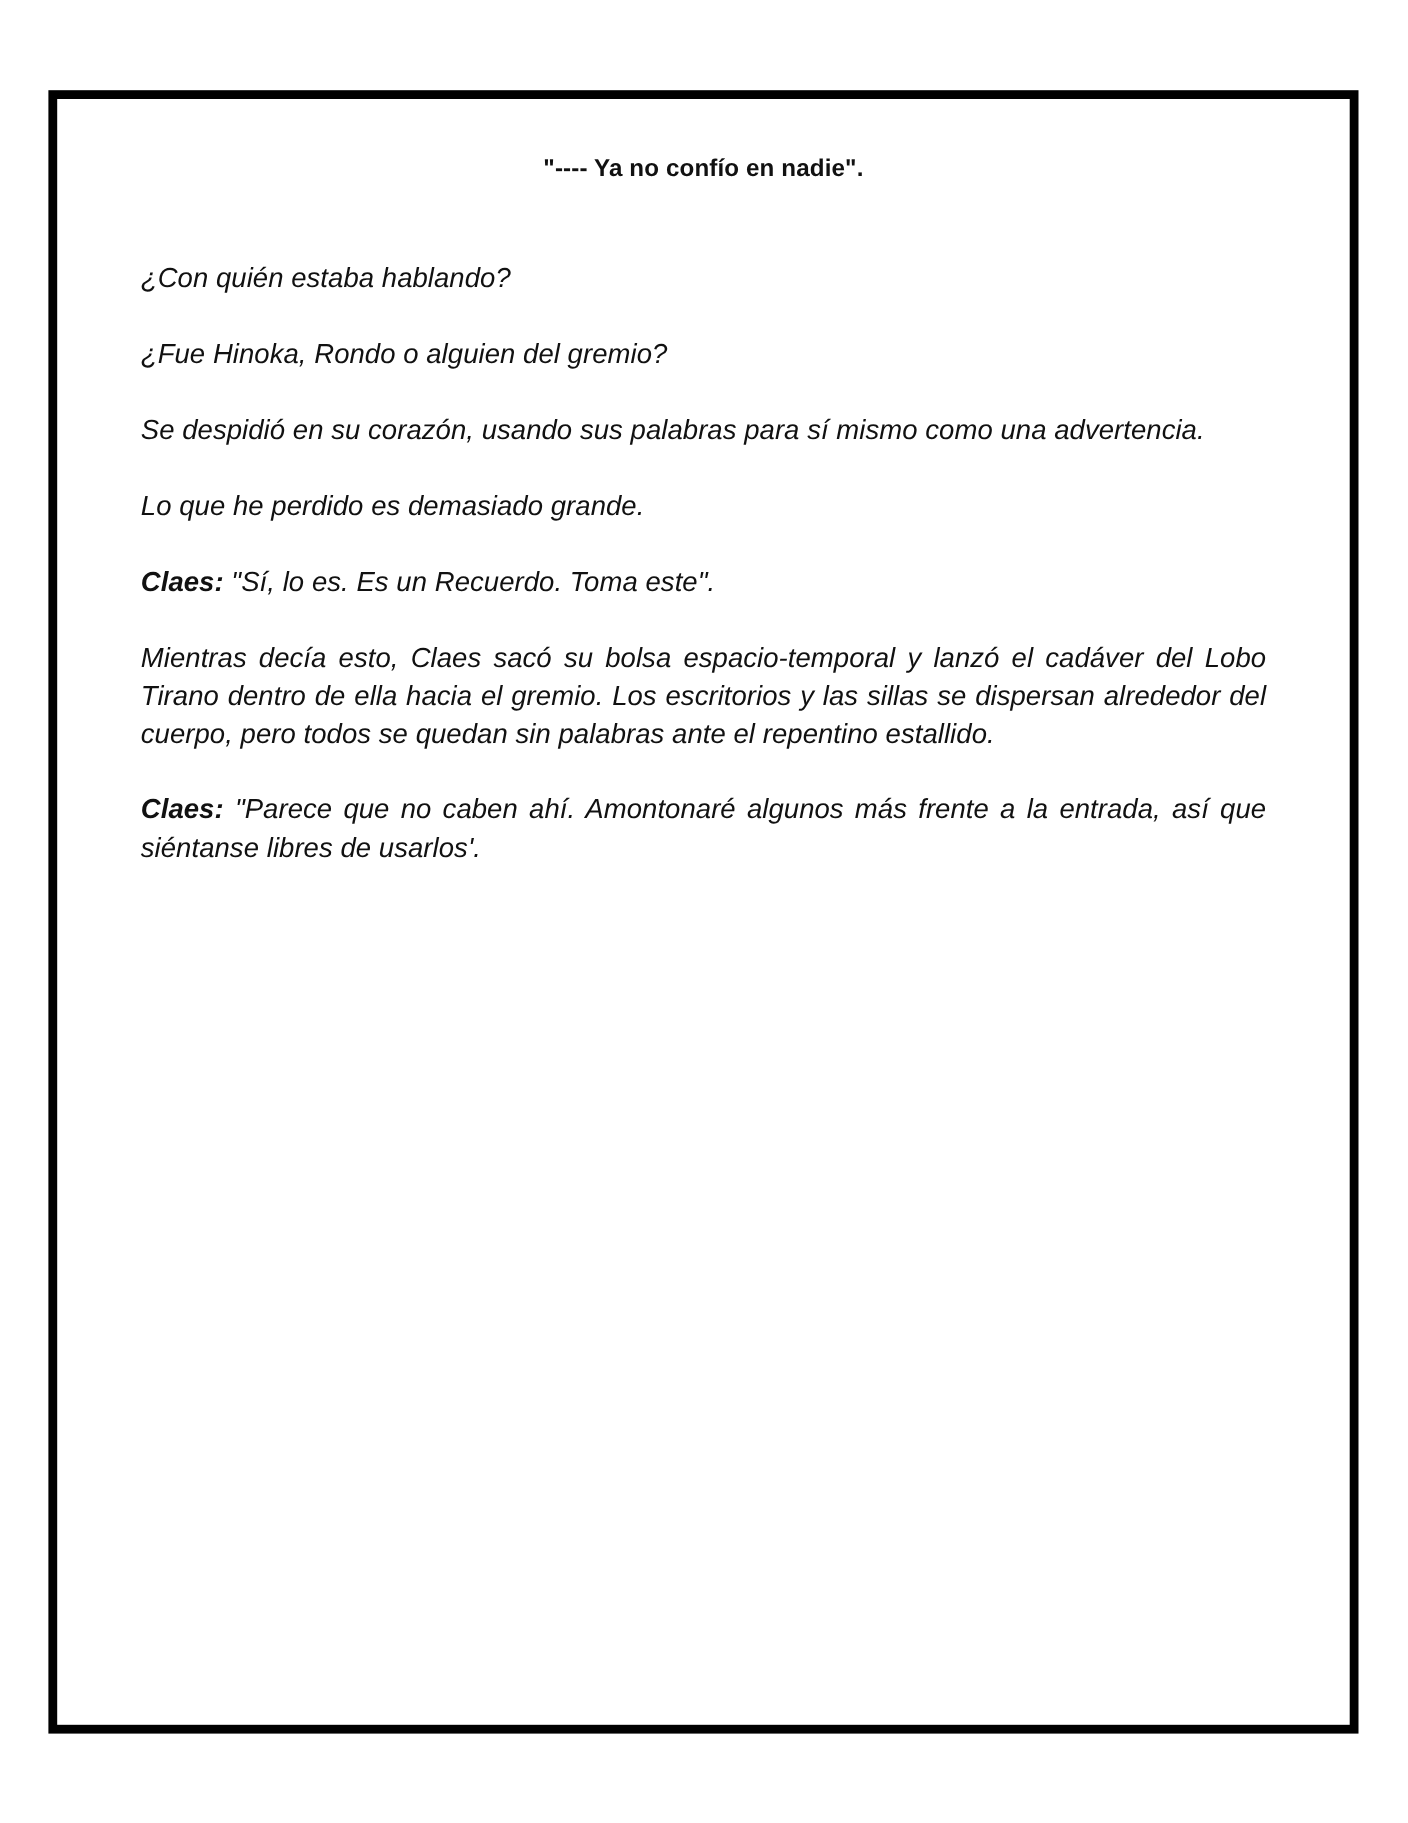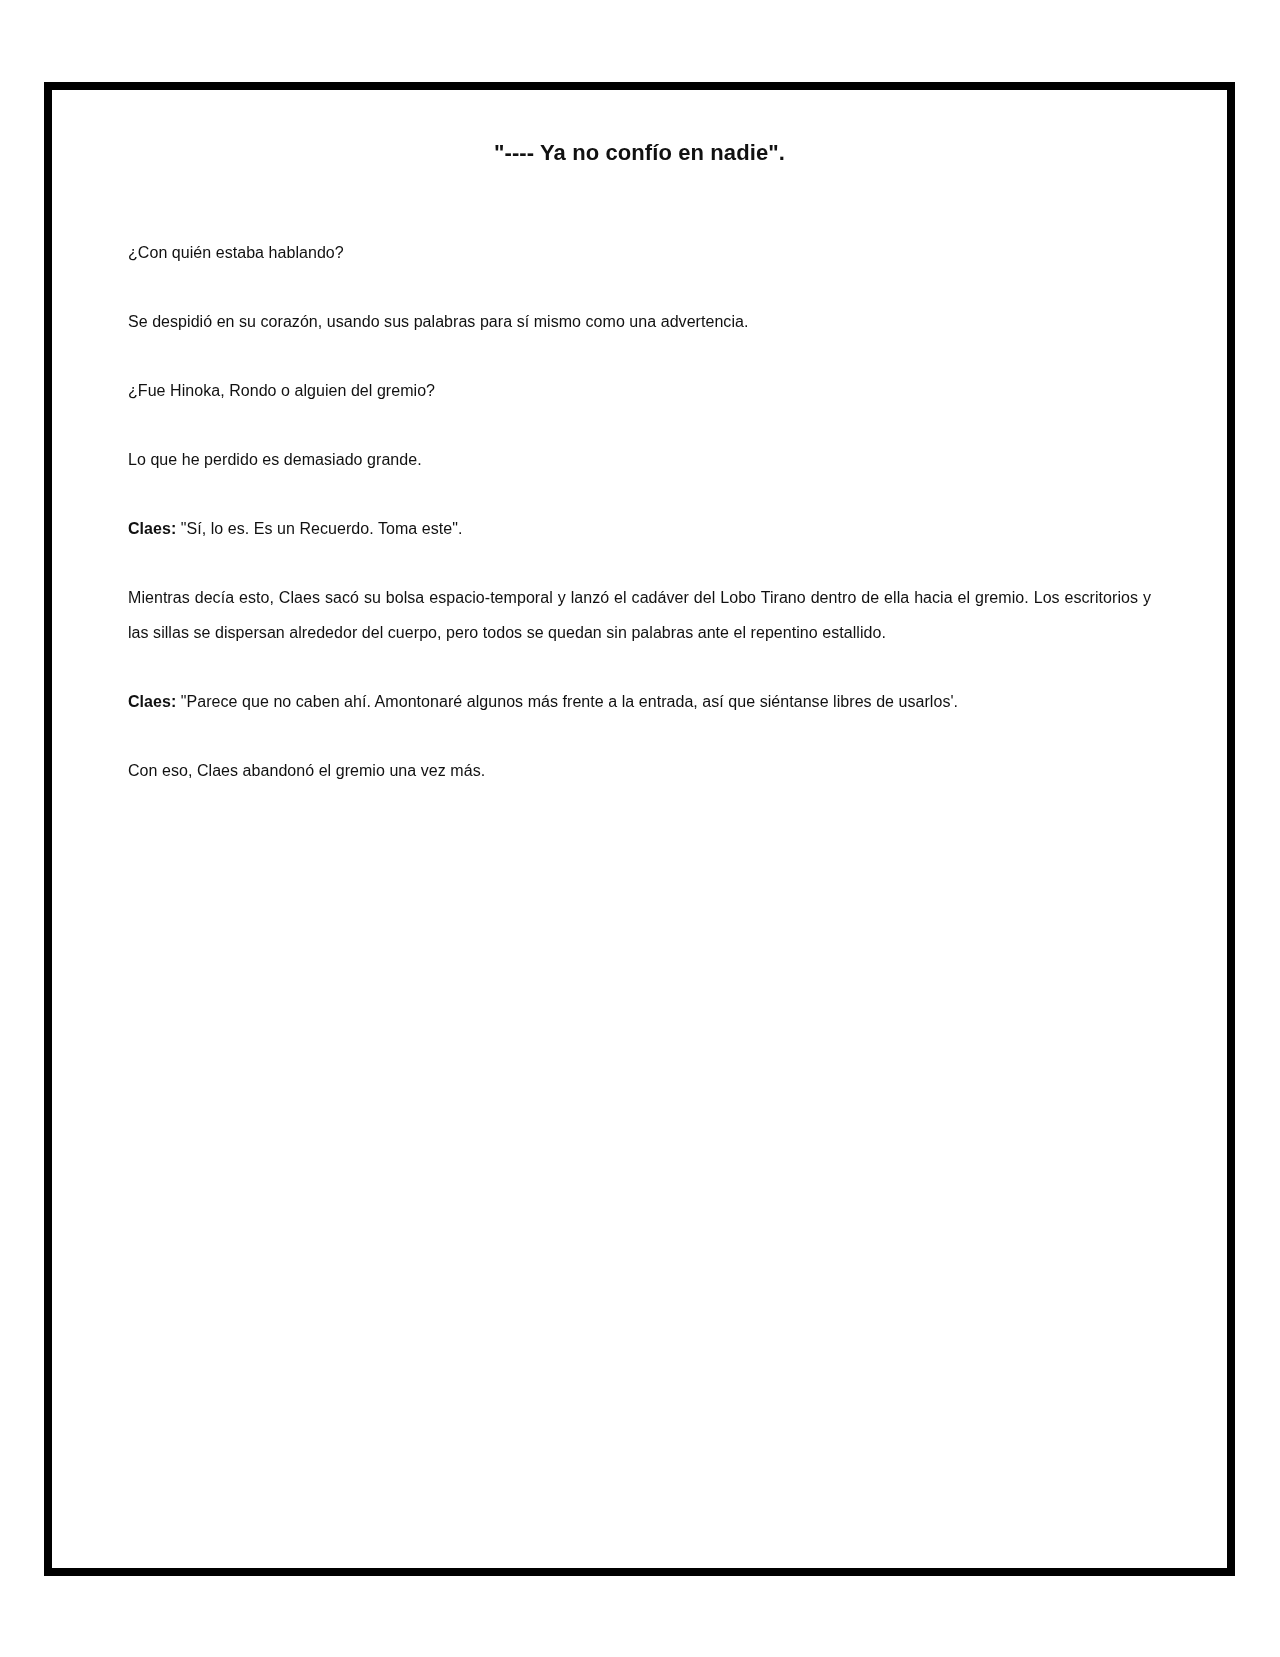--- a/index.html
+++ b/index.html
@@ -37,54 +37,52 @@
       letter-spacing: 0.1px;
     }
     .body-text {
       position: absolute;
       left: 76px;
       right: 76px;
       top: 146px;
     }
     .para {
       margin: 0 0 34.5px 0;
-      font-size: 16px;
+      font-size: 25px;
       line-height: 34.5px;
       text-align: justify;
       letter-spacing: 0.05px;
+      font-style: italic;
     }
     .speaker {
       font-weight: bold;
     }
   </style>
 </head>
 <body>
 
 <div class="page-frame">
   <div class="page-title">"---- Ya no confío en nadie".</div>
 
   <div class="body-text">
     <p class="para">
       <span>¿Con quién estaba hablando?</span>
     </p>
     <p class="para">
-      <span>Se despidió en su corazón, usando sus palabras para sí mismo como una advertencia.</span>
+      <span>¿Fue Hinoka, Rondo o alguien del gremio?</span>
     </p>
     <p class="para">
-      <span>¿Fue Hinoka, Rondo o alguien del gremio?</span>
+      <span>Se despidió en su corazón, usando sus palabras para sí mismo como una advertencia.</span>
     </p>
     <p class="para">
       <span>Lo que he perdido es demasiado grande.</span>
     </p>
     <p class="para">
       <span class="speaker">Claes:</span><span> "Sí, lo es. Es un Recuerdo. Toma este".</span>
     </p>
     <p class="para">
       <span>Mientras decía esto, Claes sacó su bolsa espacio-temporal y lanzó el cadáver del Lobo Tirano dentro de ella hacia el gremio. Los escritorios y las sillas se dispersan alrededor del cuerpo, pero todos se quedan sin palabras ante el repentino estallido.</span>
     </p>
     <p class="para">
       <span class="speaker">Claes:</span><span> "Parece que no caben ahí. Amontonaré algunos más frente a la entrada, así que siéntanse libres de usarlos'.</span>
     </p>
-    <p class="para">
-      <span>Con eso, Claes abandonó el gremio una vez más.</span>
-    </p>
   </div>
 </div>
 
 </body></html>

